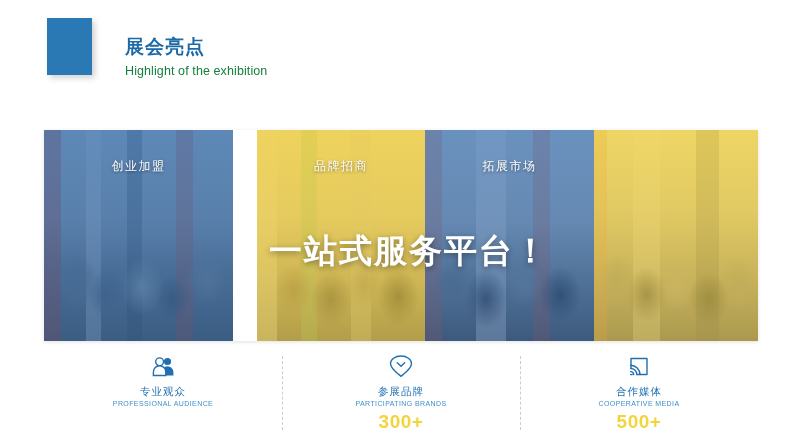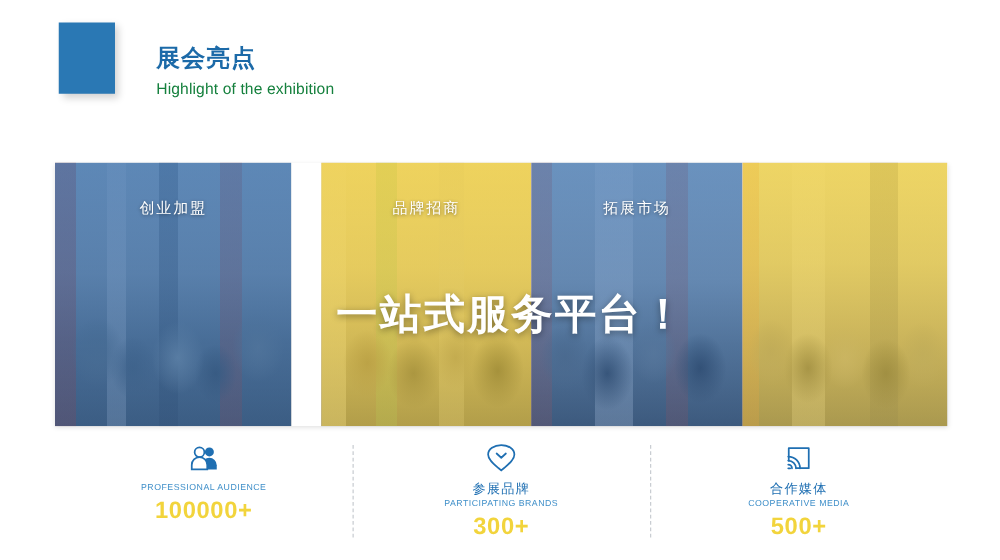--- a/index.html
+++ b/index.html
@@ -236,22 +236,22 @@
 
   <div class="stat">
     <div class="stat-icon">
       <svg width="26" height="26" viewBox="0 0 26 26" fill="none" stroke="#1f6fb2" stroke-width="1.4">
         <circle cx="17.5" cy="7.5" r="3.6" fill="#1f6fb2" stroke="none"></circle>
         <path d="M11.6 21.5 v-3.4 a5.9 5.9 0 0 1 11.8 0 v3.4 z" fill="#1f6fb2" stroke="none"></path>
         <circle cx="9.6" cy="7.8" r="3.9" fill="#ffffff"></circle>
         <path d="M3.4 21.5 v-3.6 a6.2 6.2 0 0 1 12.4 0 v3.6 z" fill="#ffffff"></path>
       </svg>
     </div>
+    <div class="stat-cn">专业观众</div>
     <div class="stat-en">PROFESSIONAL AUDIENCE</div>
-    <div class="stat-num">100000+</div>
   </div>
 
   <div class="stat">
     <div class="stat-icon">
       <svg width="28" height="26" viewBox="0 0 28 26" fill="none" stroke="#1f6fb2" stroke-width="1.4">
         <path d="M3.5 9.5 a10.5 7.5 0 0 1 21 0 c0 4.2 -4.2 7.6 -8.2 10.9 l-2.3 1.9 l-2.3 -1.9 C7.7 17.1 3.5 13.7 3.5 9.5 z"></path>
         <polyline points="10.3,8.8 14,12.2 17.7,8.8" stroke-linecap="round" stroke-linejoin="round"></polyline>
       </svg>
     </div>
     <div class="stat-cn">参展品牌</div>

